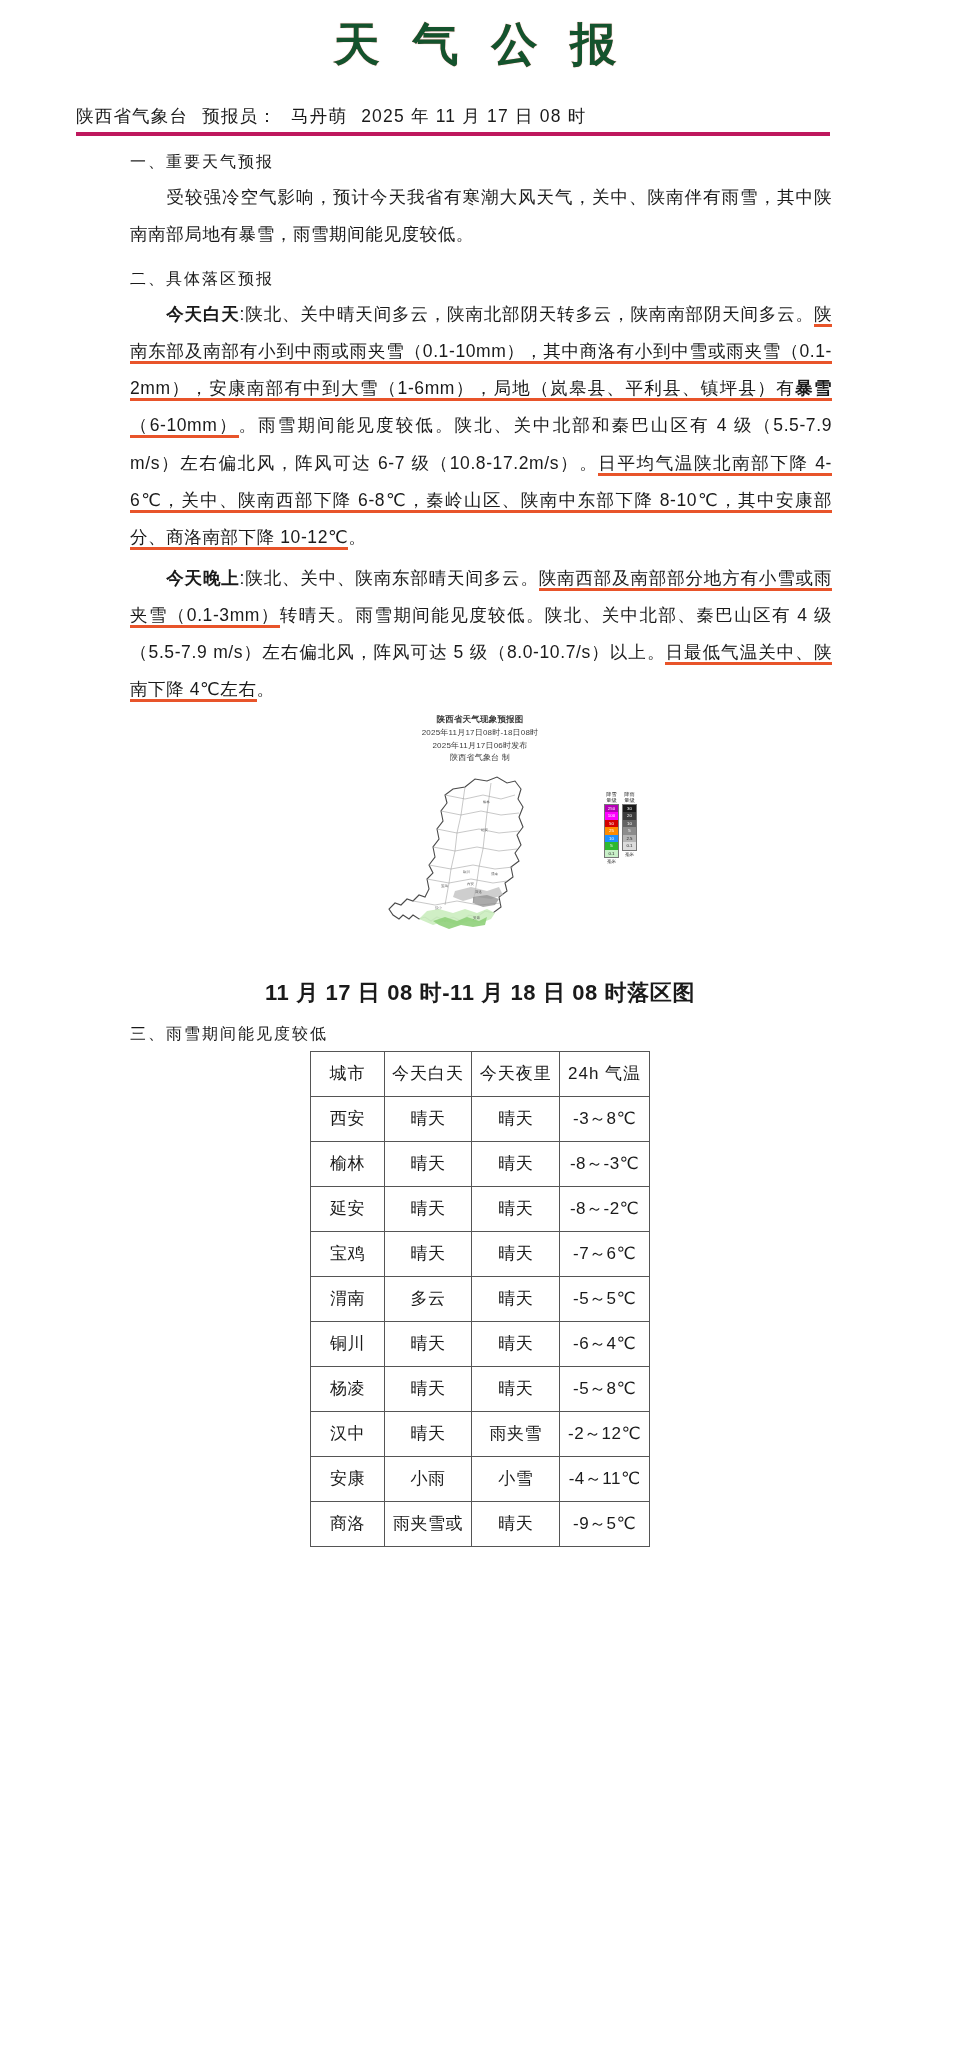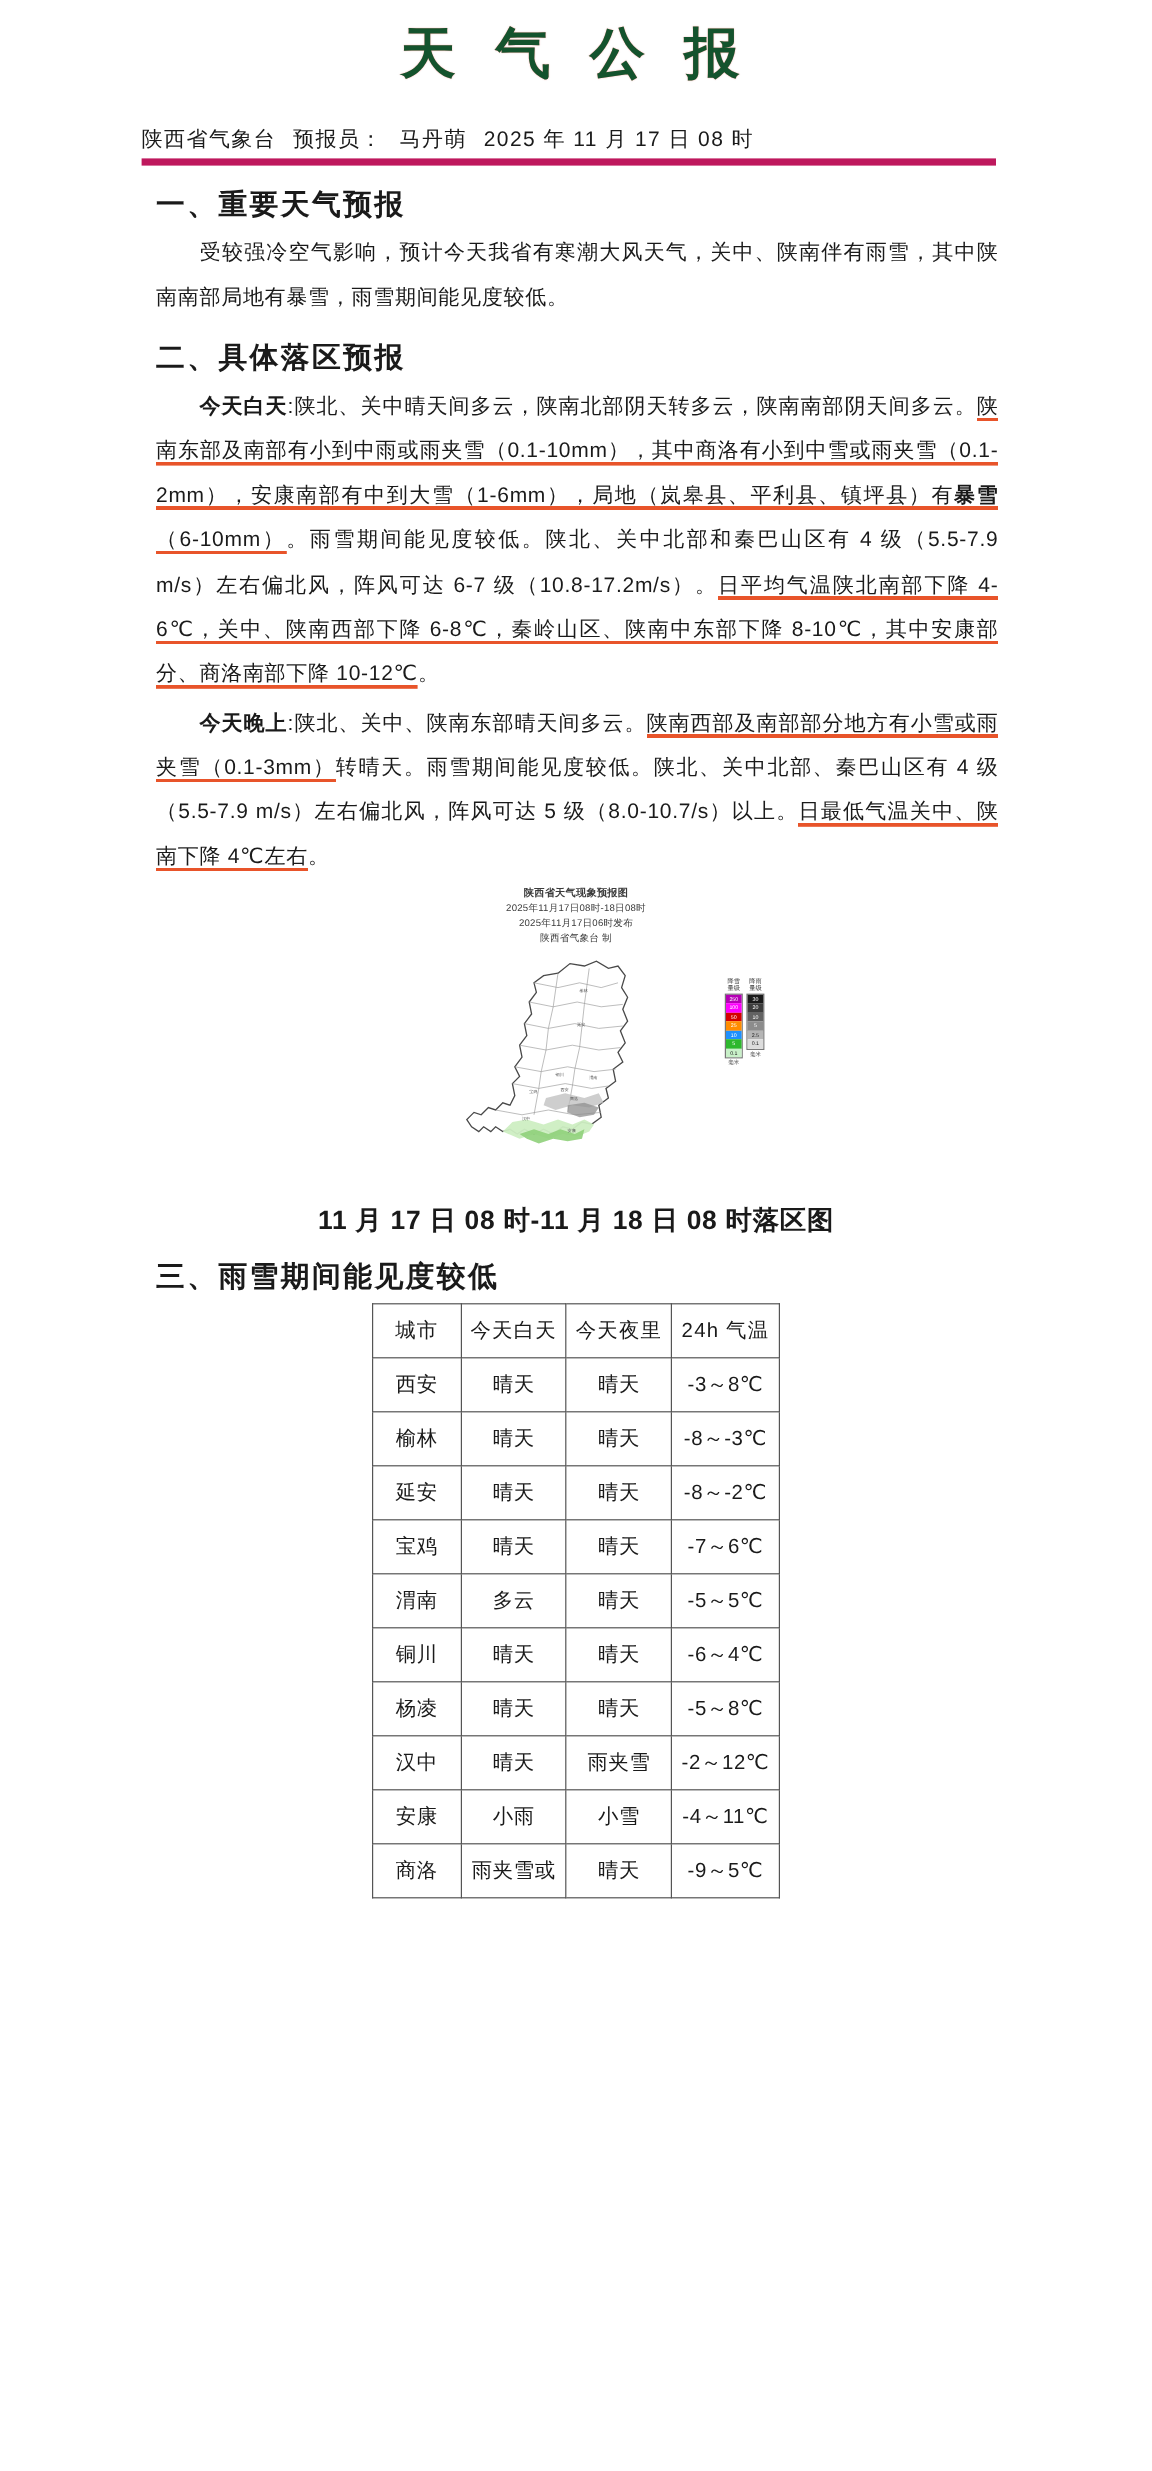--- a/index.html
+++ b/index.html
@@ -19,34 +19,34 @@
     color:#14532d;
     font-size:46px;
     font-weight:bold;
     letter-spacing:10px;
     padding:14px 0 18px 0;
     text-shadow:0 0 1px rgba(224,27,14,.55);
   }
 
   
   .meta-line {
-    margin:10px 130px 0 118px;
+    margin:10px 130px 0 76px;
     font-size:17.5px;
     letter-spacing:1.2px;
     padding-bottom:4px;
-    border-bottom:6px solid #be185d;
+    border-bottom:4px solid #be185d;
     white-space:nowrap;
   }
   .meta-line .sp { display:inline-block; width:14px; }
 
   
   .sec-head {
     margin:16px 0 6px 130px;
-    font-size:24px;
-    font-weight:bold;
+    font-size:16px;
+    font-weight:normal;
     letter-spacing:2px;
   }
 
   
   .para {
     margin:4px 128px 4px 130px;
     font-size:17.5px;
     line-height:2.12;
     text-align:justify;
     text-justify:inter-ideograph;
@@ -55,21 +55,21 @@
   .para .ind { display:inline-block; width:36px; }
   .u {
     background-image:linear-gradient(to top,#e8542a 0,#e8542a 3px,transparent 3px);
     padding-bottom:3px;
   }
   .b { font-weight:bold; }
 
   
   .figure { margin:6px auto 0 auto; width:330px; text-align:center; }
   .map-head { font-size:8px; line-height:1.55; color:#3b3b3b; letter-spacing:.2px; }
-  .map-head .l1 { font-weight:bold; font-size:8.5px; }
+  .map-head .l1 { font-weight:bold; font-size:8.5px;font-family:Liberation Mono, monospace; }
   .map-wrap { position:relative; width:330px; height:195px; margin:4px auto 0 auto; }
   .map-svg { display:block; width:100%; height:100%; }
   .legend { position:absolute; right:8px; top:22px; display:flex; gap:3px; }
   .legend-col { width:15px; }
   .legend-cap { font-size:5.2px; text-align:center; color:#333; line-height:1.2; height:13px; }
   .legend-bar { width:15px; border:.5px solid #777; }
   .legend-cell { height:7.5px; font-size:4.4px; color:#fff; text-align:center; line-height:7.5px; }
   .legend-cell.dark { color:#222; }
   .legend-foot { font-size:4.6px; text-align:center; color:#444; margin-top:1px; }
 

